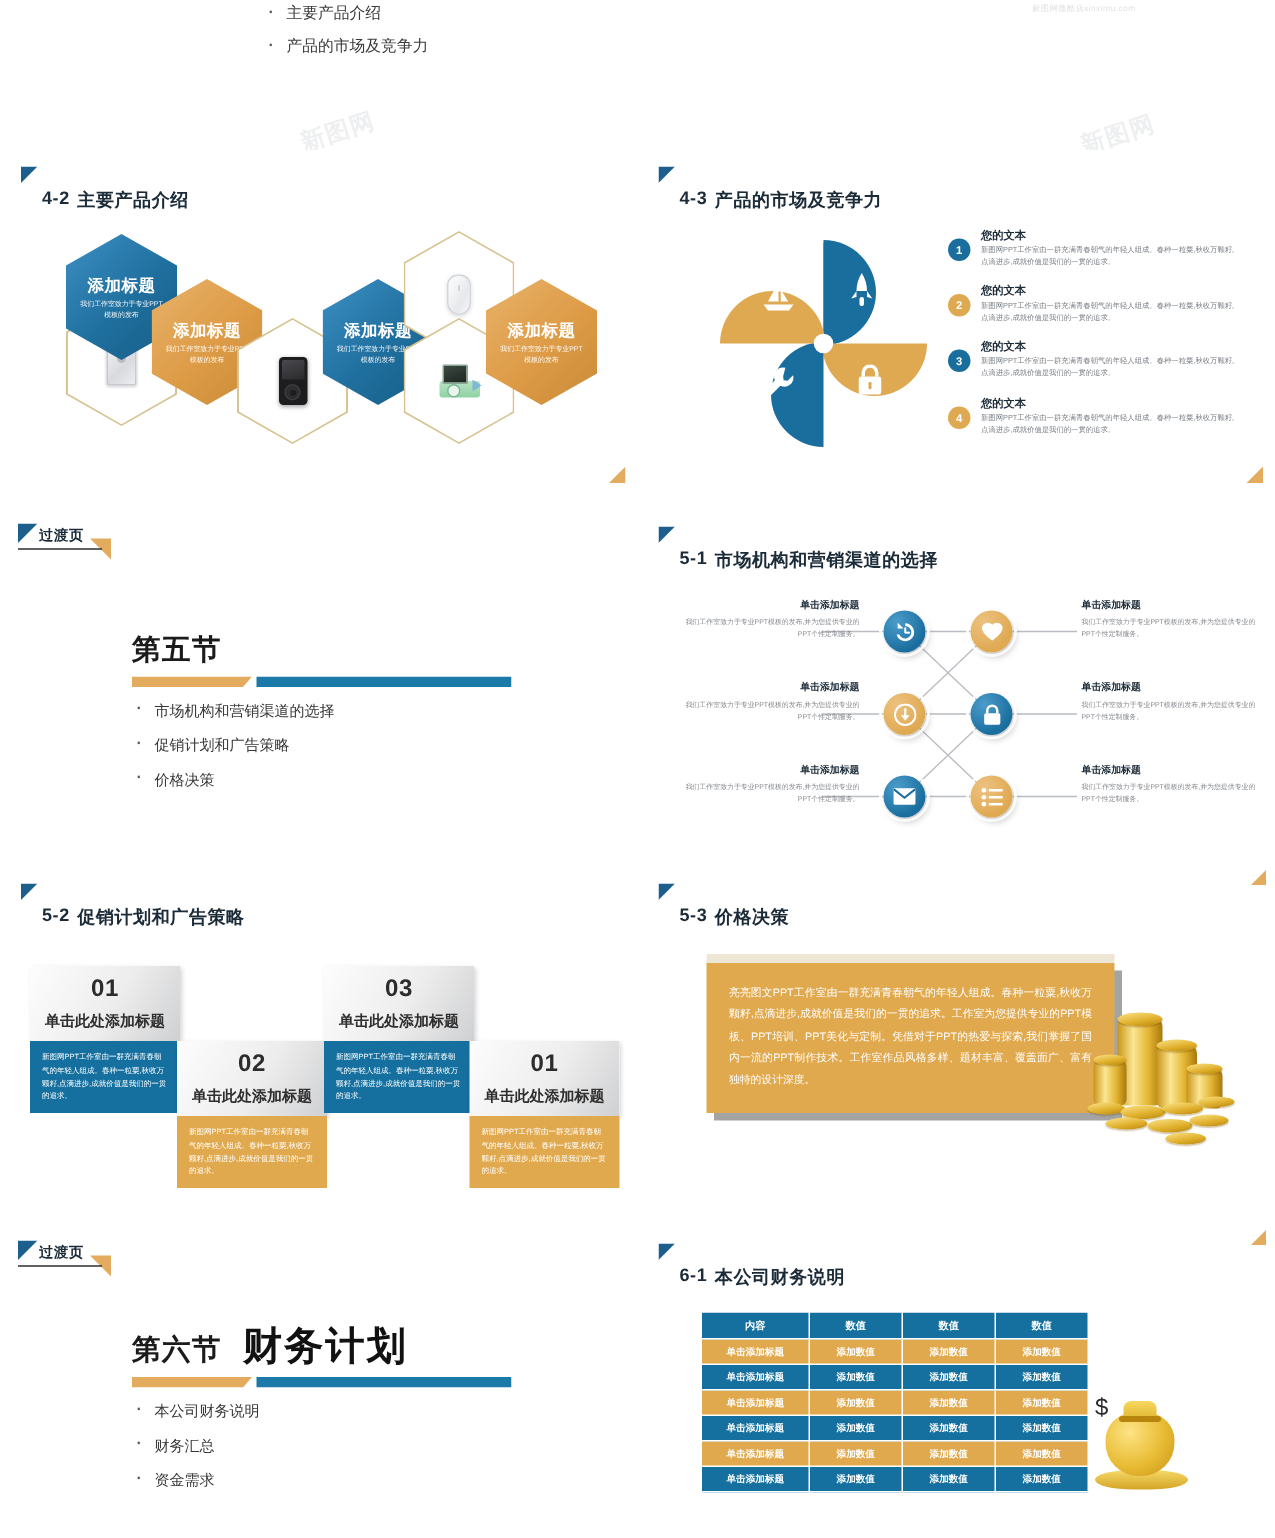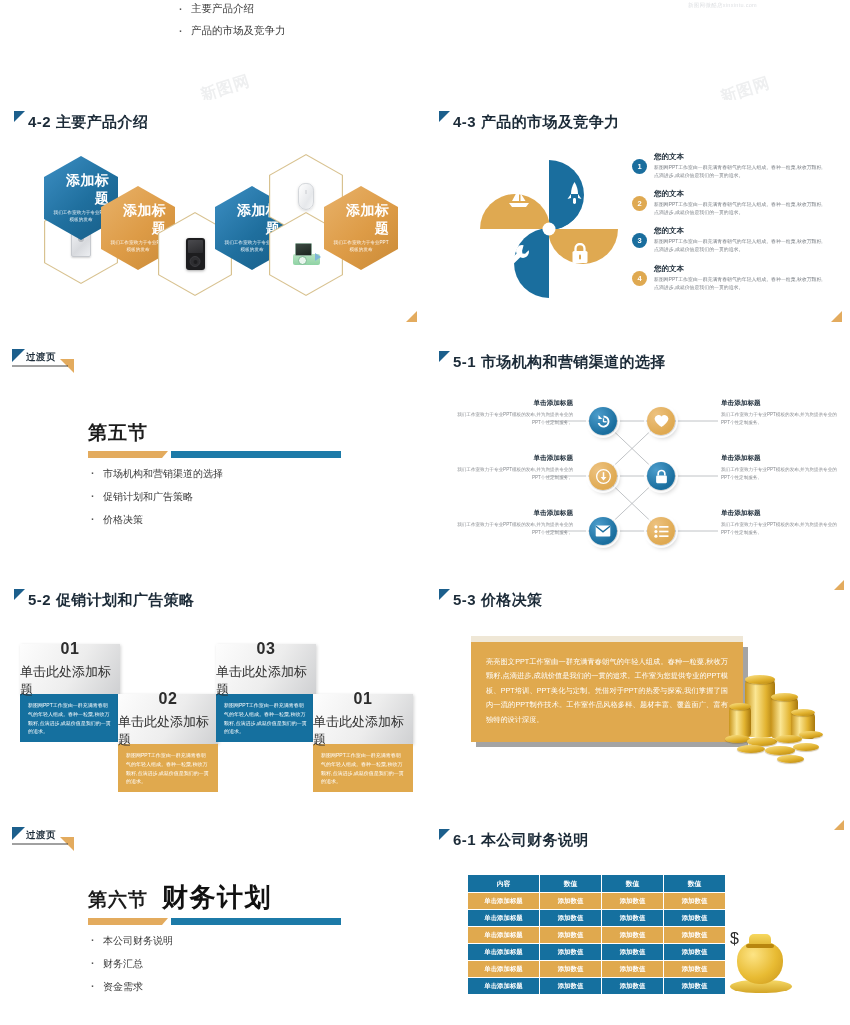--- a/index.html
+++ b/index.html
@@ -15,22 +15,22 @@
 
   
   .slide { position:absolute; background:#fff; overflow:hidden; }
   .slide.w-half { width:425px; }
 
   
   .sl-head { position:absolute; left:14px; top:10px; display:flex; align-items:flex-start; }
   .flag { width:12px; height:12px; flex:0 0 auto; margin-right:2px; margin-top:1px; }
   .flag svg { display:block; }
   .sl-head .htxt {
-    font-size:15px; font-weight:bold; color:#1c2b38; white-space:nowrap;
-    letter-spacing:.4px; margin-top:3px;
+    font-size:12px; font-weight:bold; color:#1c2b38; white-space:nowrap;
+    letter-spacing:.4px; margin-top:15px;
   }
   .sl-head .hnum { margin-right:5px; }
 
   
   .corner-tri { position:absolute; width:13px; height:13px; }
   .corner-tri svg { display:block; }
 
   
   .top-bullets { position:absolute; left:0; top:0; width:425px; height:95px; }
   .top-bullets ul { list-style:none; margin-left:178px; padding-top:2px; }
@@ -45,21 +45,21 @@
   .hex-stage { position:absolute; left:0; top:28px; width:425px; height:160px; }
   .hexwrap { position:absolute; width:74px; height:84px; }
   .hex {
     position:absolute; inset:0;
     clip-path:polygon(50% 0%,100% 25%,100% 75%,50% 100%,0% 75%,0% 25%);
     display:flex; flex-direction:column; align-items:center; justify-content:center;
     text-align:center; color:#fff; padding:6px 9px;
   }
   .hex.blue { background:linear-gradient(135deg,#3d8fc4 0%,#1f6f9e 55%,#175d86 100%); }
   .hex.orange { background:linear-gradient(135deg,#e8b26a 0%,#dd9b46 55%,#c98a37 100%); }
-  .hex .ht { font-size:14px; font-weight:bold; letter-spacing:.3px; margin-bottom:2px;text-align:right;}
+  .hex .ht { font-size:11px; font-weight:bold; letter-spacing:.3px; margin-bottom:2px;}
   .hex .hb { font-size:4.6px; line-height:1.5; opacity:.95; }
   .hexwrap .shadow {
     position:absolute; inset:0; transform:translate(3px,3px);
     clip-path:polygon(50% 0%,100% 25%,100% 75%,50% 100%,0% 75%,0% 25%);
     background:rgba(120,120,120,.30); z-index:-1;
   }
   .hexout { position:absolute; width:74px; height:84px; }
   .hexout .ring {
     position:absolute; inset:0;
     clip-path:polygon(50% 0%,100% 25%,100% 75%,50% 100%,0% 75%,0% 25%);
@@ -148,21 +148,21 @@
 
   
   .cards { position:absolute;padding-left:36px; }
   .card { position:absolute; width:100px; }
   .card .top {
     height:50px; background:linear-gradient(120deg,#fdfdfd 0%,#ededed 55%,#cfd0d2 100%);
     box-shadow:1px 1px 3px rgba(0,0,0,.17);
     display:flex;flex-direction:column;align-items:center;justify-content:center;
   }
   .card .top .n { font-size:16px;font-weight:bold;color:#2c2c2c;letter-spacing:.5px; }
-  .card .top .t { font-size:13px;font-weight:normal;color:#2f2f2f;margin-top:5px; }
+  .card .top .t { font-size:10px;font-weight:bold;color:#2f2f2f;margin-top:5px; }
   .card .bot { height:48px;padding:7px 8px;font-size:5px;line-height:1.75;color:#fff; }
   .card.blue .bot { background:#15709f; }
   .card.orange .bot { background:#e0a94e; }
 
   
   .pricebox { position:absolute; }
   .pb-strip { height:6px; background:#efe7d6; }
   .pb-body { background:#e0a94e; color:#fff; padding:13px 15px 15px;
              font-size:7.2px; line-height:2.0; text-align:justify;
              box-shadow:5px 5px 0 rgba(90,90,90,.55); }

